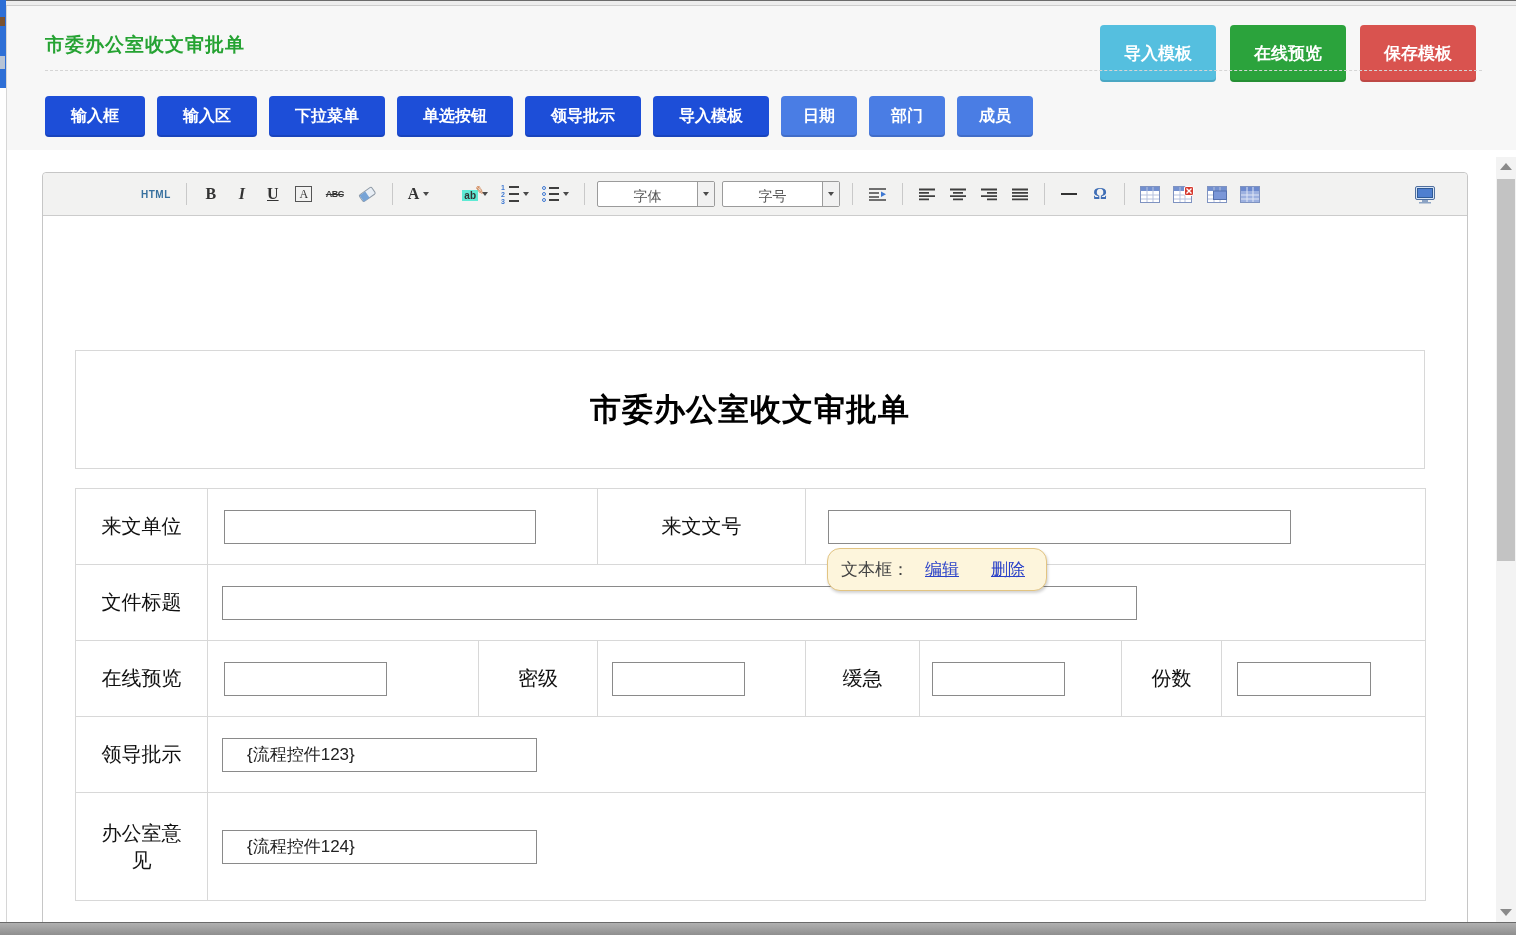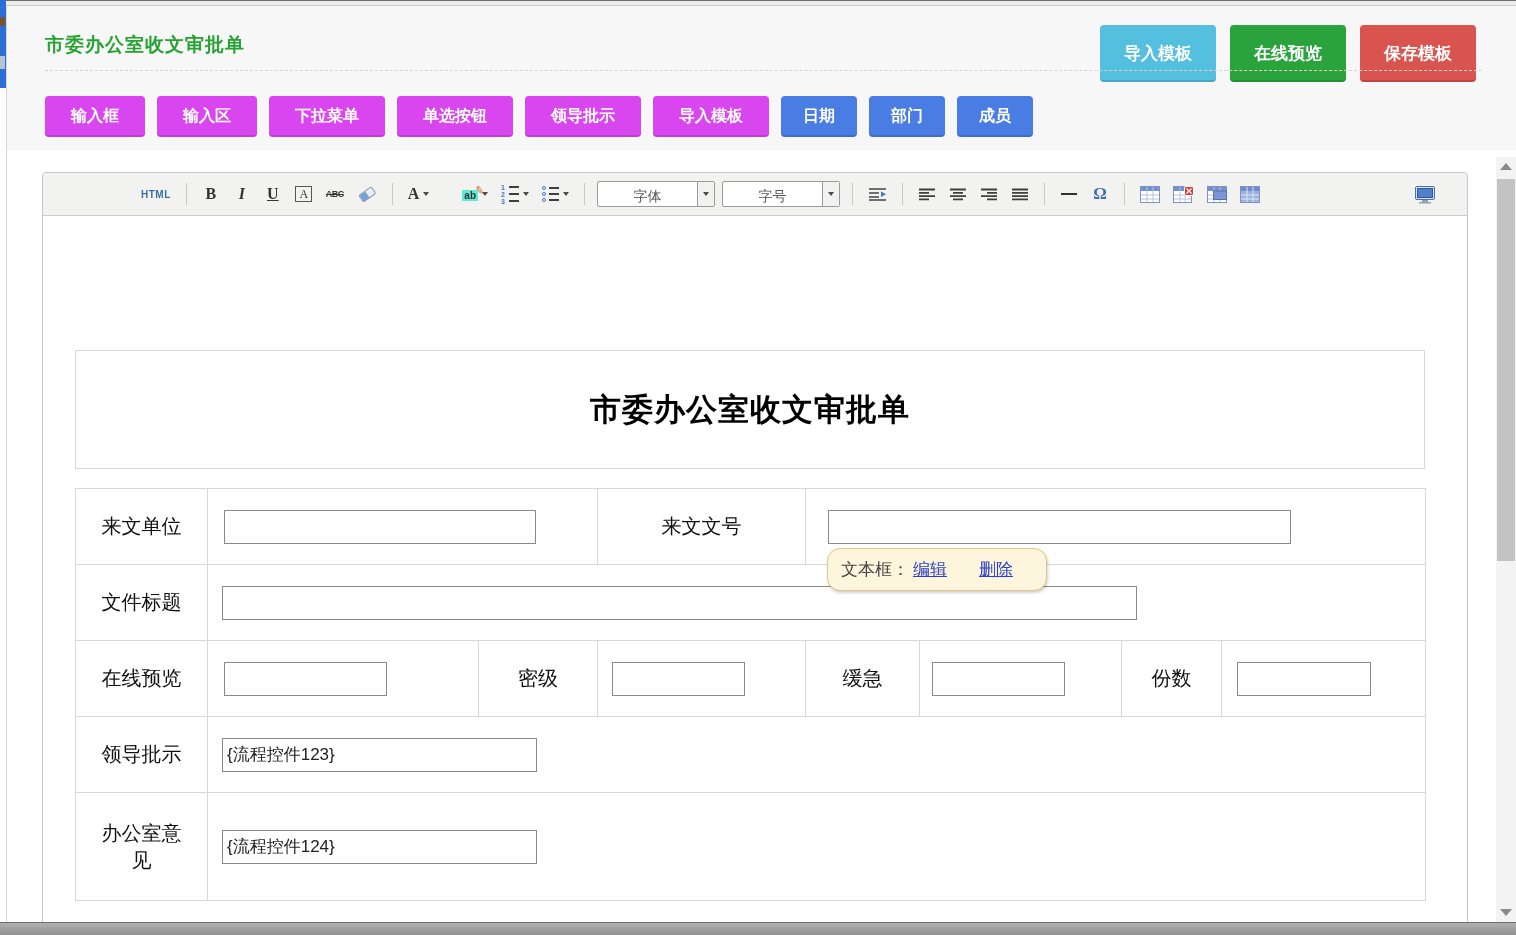--- a/index.html
+++ b/index.html
@@ -22,21 +22,21 @@
   .act-btn { height:57px; padding:0 24px; border:none; border-radius:4px; color:#fff;
     font-size:17px; font-weight:bold; font-family:"Liberation Serif", serif; cursor:pointer;
     box-shadow:inset 0 -2px rgba(0,0,0,.12); }
   .act-import { background:#55bfdf; }
   .act-preview { background:#2ba33c; }
   .act-save { background:#d9534f; }
   .dashed { position:absolute; left:38px; right:34px; top:64px; border-top:1px dashed #d5d5d5; }
   .widget-row { position:absolute; left:38px; top:90px; display:flex; gap:12px; }
   .w-btn { height:41px; border:none; border-radius:4px; color:#fff; font-size:16px; font-weight:bold;
     font-family:"Liberation Serif", serif; cursor:pointer; box-shadow:inset 0 -2px rgba(0,0,0,.12); }
-  .w-light { background:#d946ef; padding:0 26px; }
+  .w-light { background:#1d4ed8; padding:0 26px; }
   .w-dark  { background:#4a7de4; padding:0 22px; }
 
   
   .editor { position:absolute; left:42px; top:172px; width:1426px; height:763px;
     border:1px solid #c6c6c6; border-radius:4px 4px 0 0; background:#fff; overflow:hidden; }
   .toolbar { height:43px; background:#f2f2f1; border-bottom:1px solid #cccccc;
     display:flex; align-items:center; gap:7px; padding-left:95px; border-radius:4px 4px 0 0; }
   .tb-sep { width:1px; height:22px; background:#c9c9c9; margin:0 5px; flex:none; }
   .tb-btn { height:28px; min-width:24px; display:flex; align-items:center; justify-content:center;
     padding:0 3px; border-radius:3px; cursor:pointer; flex:none; color:#333; }
@@ -74,30 +74,30 @@
   .doc-title-box { margin-top:134px; width:1350px; height:119px; border:1px solid #d8d8d8;
     display:flex; align-items:center; justify-content:center; }
   .doc-title { font-size:31px; font-weight:bold; color:#000; letter-spacing:1px; }
   .doc-table { margin-top:19px; width:1350px; border-collapse:collapse; table-layout:fixed; }
   .doc-table td { border:1px solid #d8d8d8; vertical-align:middle; }
   .doc-table tr { height:76px; }
   tr.row-last { height:108px; }
   td.lbl { text-align:center; font-size:20px; color:#111; }
   td.lbl .wrapcap { display:inline-block; width:88px; text-align:center; }
   .fld { height:34px; border:1px solid #8a8a8a; background:#fff; font-size:17px;
-    padding:0 4px; font-family:"Liberation Sans", sans-serif; color:#222; }
+    padding:0 24px; font-family:"Liberation Sans", sans-serif; color:#222; }
 
   
   .tooltip { position:absolute; left:827px; top:548px; width:220px; height:43px; background:#fdf5dc;
     border:1px solid #e2c482; border-radius:13px; box-shadow:1px 2px 3px rgba(0,0,0,.18);
     display:flex; align-items:center; padding:0 13px; z-index:30; font-size:17px;
     font-family:"Liberation Serif", serif; }
   .tooltip .tt-label { color:#444; }
   .tooltip a { color:#2a41c8; text-decoration:underline; cursor:pointer; }
-  .tt-edit { margin-left:4px; }
+  .tt-edit { margin-left:16px; }
   .tt-del { margin-left:32px; }
 
   
   .scrollbar { position:absolute; right:0; top:157px; bottom:13px; width:20px; background:#f3f3f3; z-index:40; }
   .sb-up, .sb-down { position:absolute; left:4px; width:0; height:0;
     border-left:6px solid transparent; border-right:6px solid transparent; cursor:pointer; }
   .sb-up { top:6px; border-bottom:7px solid #8a8a8a; }
   .sb-down { bottom:6px; border-top:7px solid #8a8a8a; }
   .sb-thumb { position:absolute; top:22px; left:1px; width:18px; height:382px; background:#c3c3c3; cursor:grab; }
 

